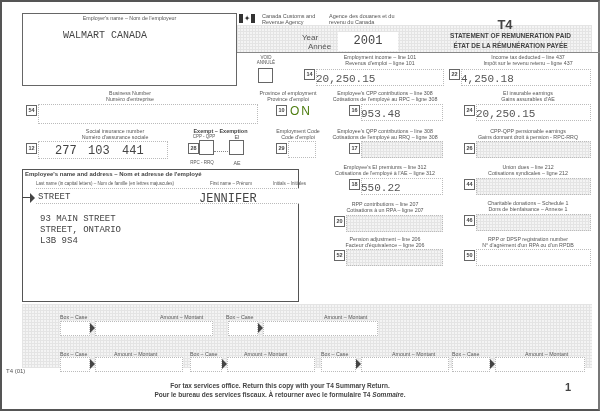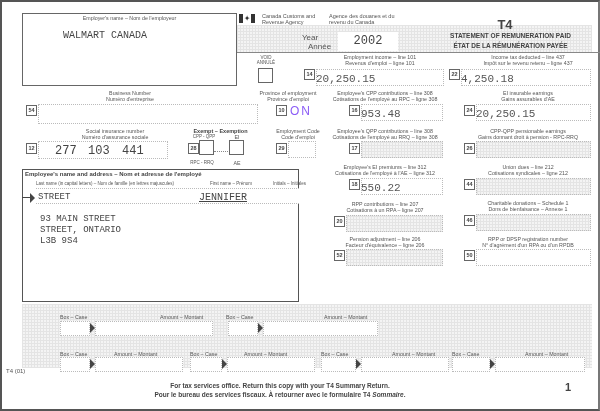--- a/index.html
+++ b/index.html
@@ -31,21 +31,21 @@
 </div>
 <div class="abs" style="left:237px;top:13px;width:363px;height:40px;"></div>
 <div class="abs grid" style="left:237px;top:25px;width:355px;height:27px;"></div>
 <div class="abs" style="left:262px;top:13px;width:55px;font-size:5.5px;color:#555;line-height:6px;">Canada Customs and Revenue Agency</div>
 <div class="abs" style="left:329px;top:13px;width:70px;font-size:5.5px;color:#555;line-height:6px;">Agence des douanes et du revenu du Canada</div>
 <div class="abs" style="left:480px;top:17px;width:50px;text-align:center;font-size:13px;font-weight:bold;color:#444;">T4</div>
 <div class="abs" style="left:438px;top:32px;width:145px;text-align:center;font-size:6.5px;font-weight:bold;color:#444;">STATEMENT OF REMUNERATION PAID</div>
 <div class="abs" style="left:438px;top:42px;width:145px;text-align:center;font-size:6.5px;font-weight:bold;color:#444;">ÉTAT DE LA RÉMUNÉRATION PAYÉE</div>
 <div class="abs" style="left:302px;top:33px;font-size:8px;color:#555;">Year</div>
 <div class="abs" style="left:308px;top:42px;font-size:8px;color:#555;">Année</div>
-<div class="abs mono" style="left:338px;top:32px;width:60px;height:19px;background:#fff;text-align:center;font-size:12px;line-height:19px;">2002</div>
+<div class="abs mono" style="left:338px;top:32px;width:60px;height:19px;background:#fff;text-align:center;font-size:12px;line-height:19px;">2001</div>
 <div class="abs" style="left:237px;top:52px;width:363px;border-top:1px solid #888;"></div>
 
 <div class="abs lbl" style="left:256px;top:55px;width:20px;font-size:4.5px;">VOID</div>
 <div class="abs lbl" style="left:256px;top:60px;width:20px;font-size:4.5px;">ANNULÉ</div>
 <div class="chk" style="left:258px;top:68px;"></div>
 
 <div class="abs lbl" style="left:310px;top:54px;width:140px;">Employment income – line 101</div>
 <div class="abs lbl" style="left:310px;top:60px;width:140px;">Revenus d'emploi – ligne 101</div>
 <div class="boxno" style="left:304px;top:69px;">14</div>
 <div class="field" style="left:316px;top:69px;width:128px;height:17px;"></div>
@@ -59,21 +59,21 @@
 
 <div class="abs lbl" style="left:60px;top:90px;width:140px;">Business Number</div>
 <div class="abs lbl" style="left:60px;top:96px;width:140px;">Numéro d'entreprise</div>
 <div class="boxno" style="left:26px;top:105px;">54</div>
 <div class="field" style="left:38px;top:104px;width:220px;height:20px;"></div>
 
 <div class="abs lbl" style="left:258px;top:90px;width:60px;">Province of employment</div>
 <div class="abs lbl" style="left:258px;top:96px;width:60px;">Province d'emploi</div>
 <div class="boxno" style="left:276px;top:105px;">10</div>
 <div class="field" style="left:288px;top:104px;width:26px;height:17px;border:none;"></div>
-<div class="abs" style="left:290px;top:104px;font-size:12px;color:#8b5cf6;font-family:'Liberation Sans',sans-serif;letter-spacing:2px;">ON</div>
+<div class="abs" style="left:290px;top:104px;font-size:12px;color:#4d7c0f;font-family:'Liberation Sans',sans-serif;letter-spacing:2px;">ON</div>
 
 <div class="abs lbl" style="left:320px;top:90px;width:130px;">Employee's CPP contributions – line 308</div>
 <div class="abs lbl" style="left:320px;top:96px;width:130px;">Cotisations de l'employé au RPC – ligne 308</div>
 <div class="boxno" style="left:349px;top:105px;">16</div>
 <div class="field" style="left:361px;top:104px;width:82px;height:17px;"></div>
 <div class="val" style="left:361px;top:108px;width:76px;">953.48</div>
 
 <div class="abs lbl" style="left:458px;top:90px;width:140px;">EI insurable earnings</div>
 <div class="abs lbl" style="left:458px;top:96px;width:140px;">Gains assurables d'AE</div>
 <div class="boxno" style="left:464px;top:105px;">24</div>
@@ -115,21 +115,21 @@
 
 <div class="abs" style="left:22px;top:169px;width:277px;height:133px;border:1px solid #555;"></div>
 <div class="abs" style="left:25px;top:171px;font-size:6px;font-weight:bold;color:#444;">Employee's name and address  –  Nom et adresse de l'employé</div>
 <div class="abs lbl" style="left:36px;top:181px;font-size:4.5px;text-align:left;">Last name (in capital letters) – Nom de famille (en lettres majuscules)</div>
 <div class="abs lbl" style="left:210px;top:181px;font-size:4.5px;text-align:left;">First name – Prénom</div>
 <div class="abs lbl" style="left:273px;top:181px;font-size:4.5px;text-align:left;">Initials – Initiales</div>
 <div class="arrow" style="left:30px;top:193px;"></div>
 <div class="abs" style="left:22px;top:197px;width:9px;border-top:1px solid #444;"></div>
 <div class="field" style="left:36px;top:188px;width:263px;height:16px;border-left:none;border-right:none;"></div>
 <div class="abs mono" style="left:38px;top:192px;font-size:9px;">STREET</div>
-<div class="abs mono" style="left:199px;top:192px;font-size:10px;text-decoration:underline;">JENNIFER</div>
+<div class="abs mono" style="left:199px;top:192px;font-size:12px;">JENNIFER</div>
 <div class="abs mono" style="left:40px;top:214px;font-size:9px;line-height:11px;">93 MAIN STREET</div>
 <div class="abs mono" style="left:40px;top:225px;font-size:9px;line-height:11px;">STREET, ONTARIO</div>
 <div class="abs mono" style="left:40px;top:236px;font-size:9px;line-height:11px;">L3B 9S4</div>
 
 <div class="abs lbl" style="left:320px;top:164px;width:130px;">Employee's EI premiums – line 312</div>
 <div class="abs lbl" style="left:320px;top:170px;width:130px;">Cotisations de l'employé à l'AE – ligne 312</div>
 <div class="boxno" style="left:349px;top:179px;">18</div>
 <div class="field" style="left:361px;top:178px;width:82px;height:17px;"></div>
 <div class="val" style="left:361px;top:182px;width:76px;">550.22</div>
 

